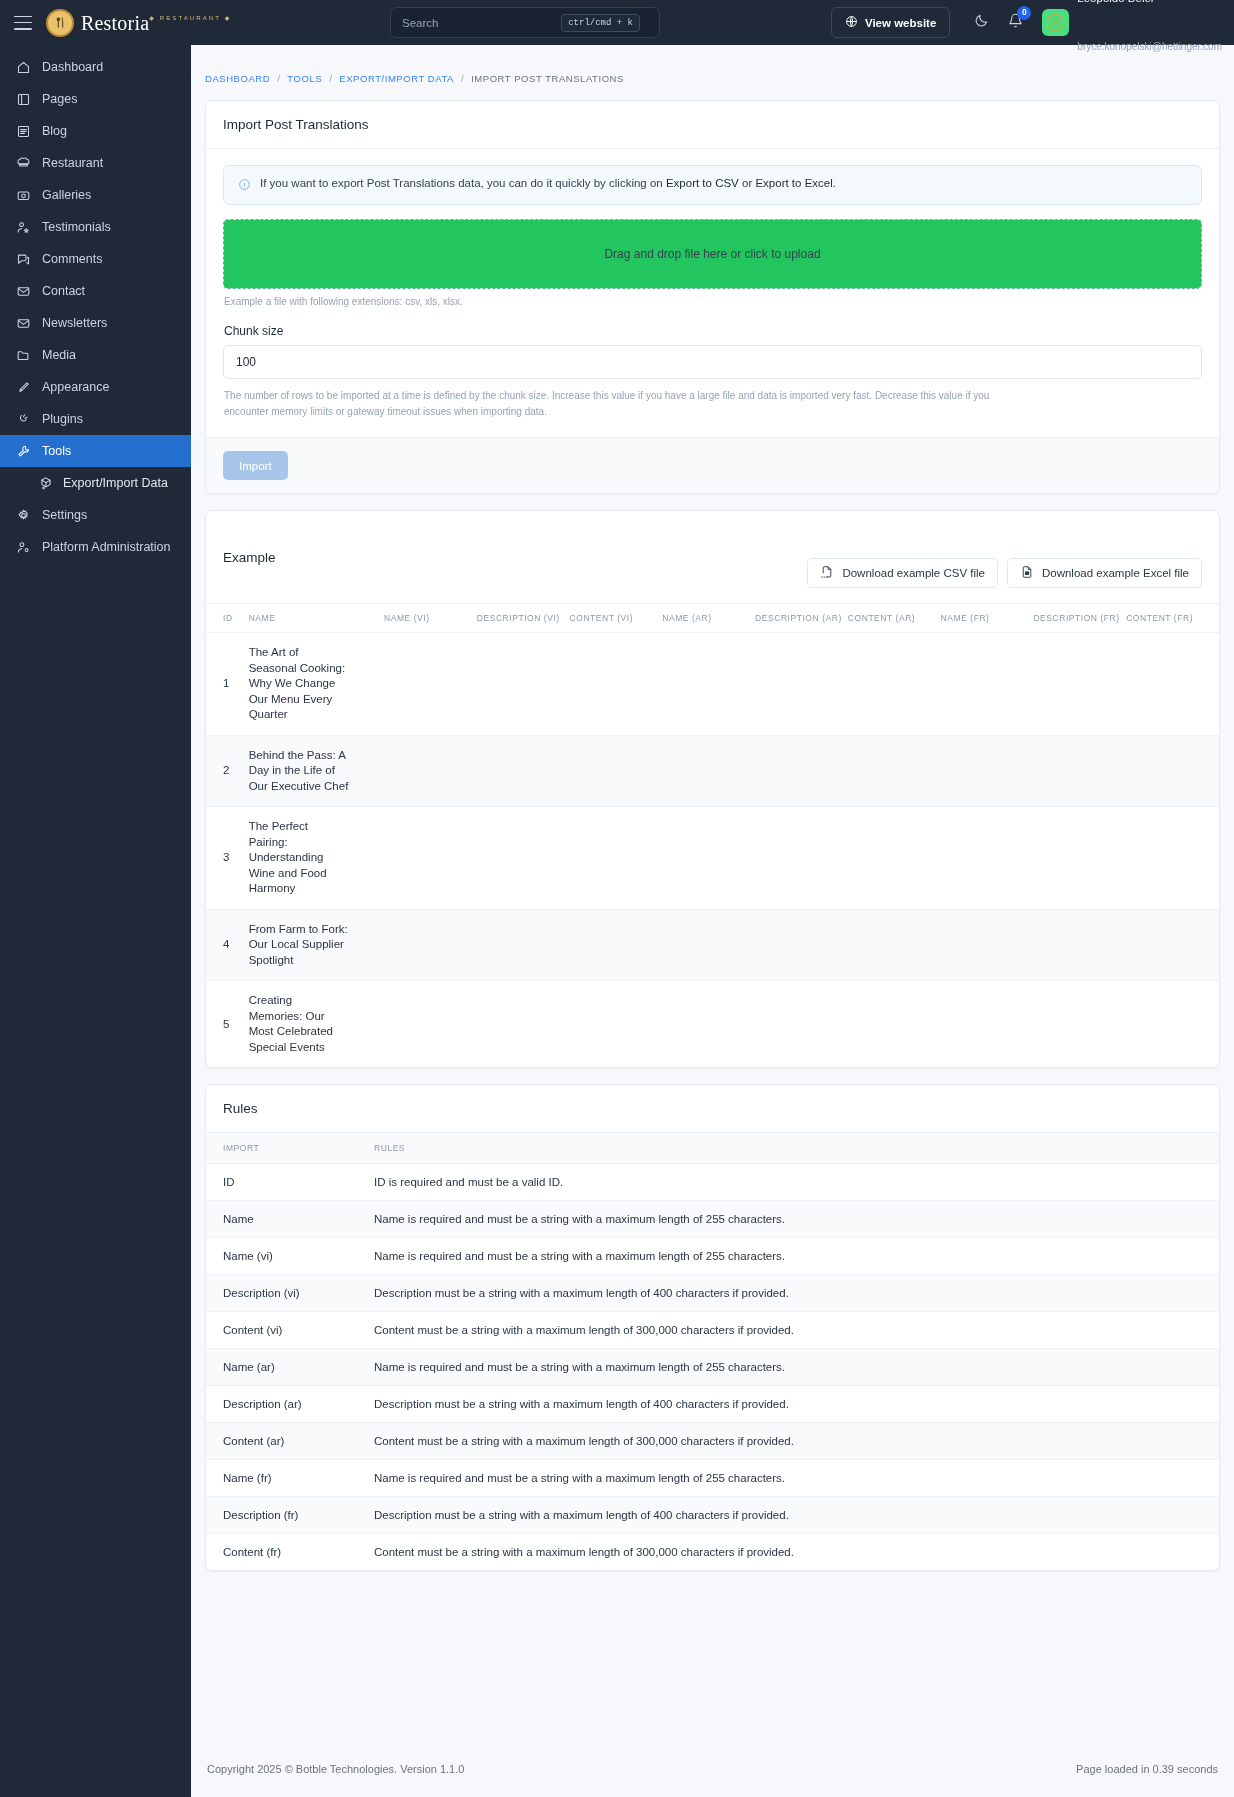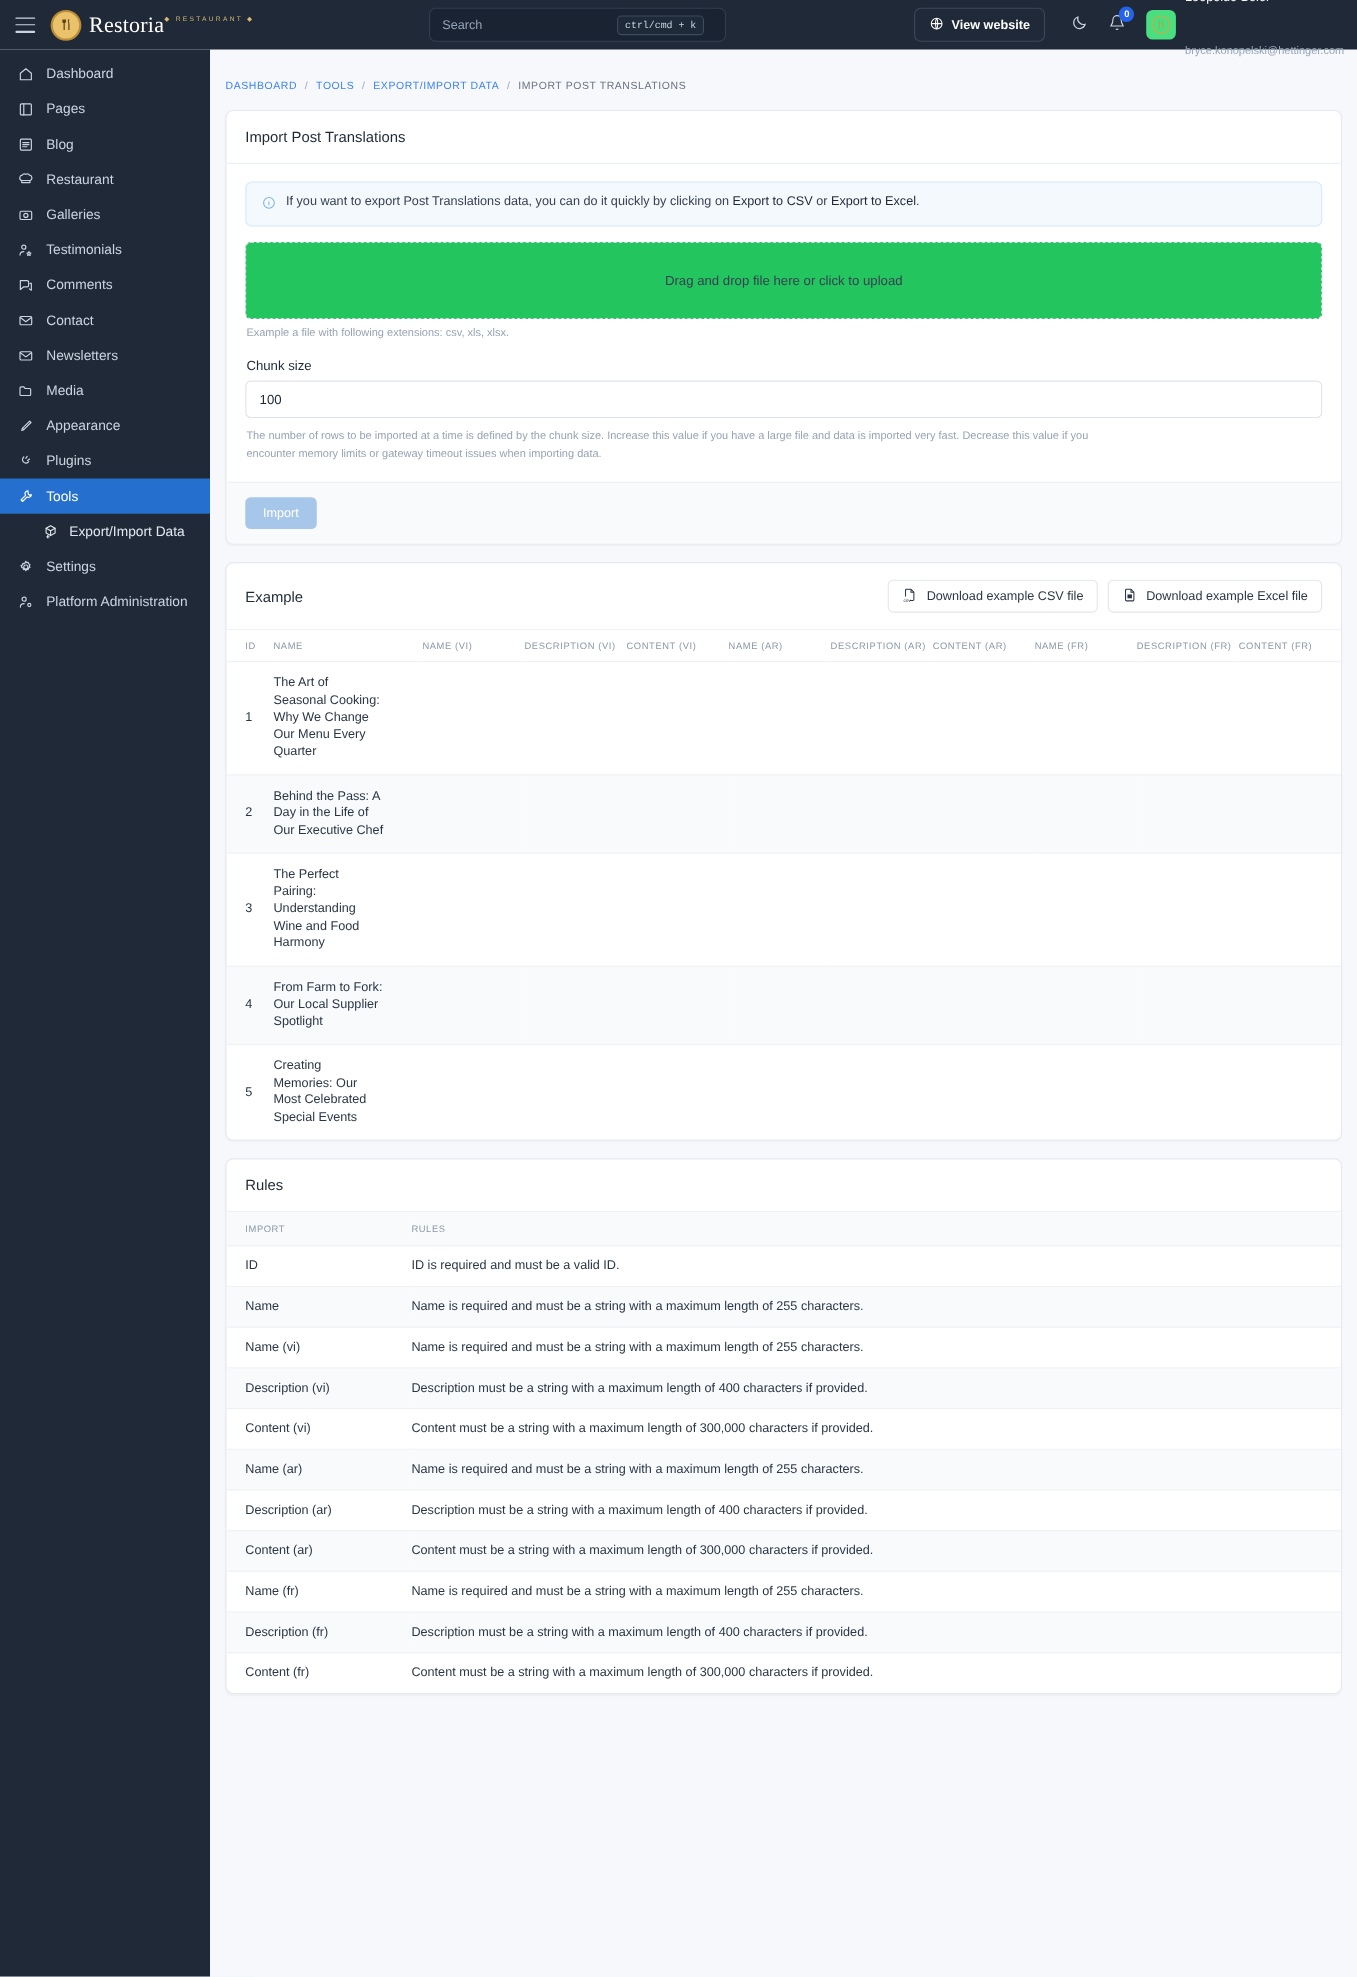--- a/index.html
+++ b/index.html
@@ -197,21 +197,21 @@
     border-top: 1px solid #eceff4;
     background: #f9fafb;
     padding: 13px 17px;
   }
   .btn-import {
     background: #a7c7ea; color: #fff; border: none;
     border-radius: 5px; height: 29px; padding: 0 16px;
     font-size: 11.5px; cursor: not-allowed;
     font-family: "Liberation Sans", sans-serif;
   }
-  .head-btns { display: flex; gap: 9px; }
+  .head-btns { display: flex; gap: 9px; margin-top: 32px; }
   .btn-outline {
     height: 30px; display: flex; align-items: center; gap: 8px;
     border: 1px solid #e2e6ed; border-radius: 5px;
     background: #fff; color: #2b3646; font-size: 11.5px;
     padding: 0 12px; cursor: pointer; white-space: nowrap;
     font-family: "Liberation Sans", sans-serif;
   }
   .btn-outline svg { flex: 0 0 14px; }
 
   
@@ -723,14 +723,18 @@
               <tr>
                 <td class="c1">Content (fr)</td>
                 <td class="c2">Content must be a string with a maximum length of 300,000 characters if provided.</td>
               </tr>
             </tbody>
         </table>
       </div>
 
     </div>
 
+    <div class="footer">
+      <span>Copyright 2025 © Botble Technologies. Version 1.1.0</span>
+      <span>Page loaded in 0.39 seconds</span>
+    </div>
   </div>
 </div>
 
 </body></html>

